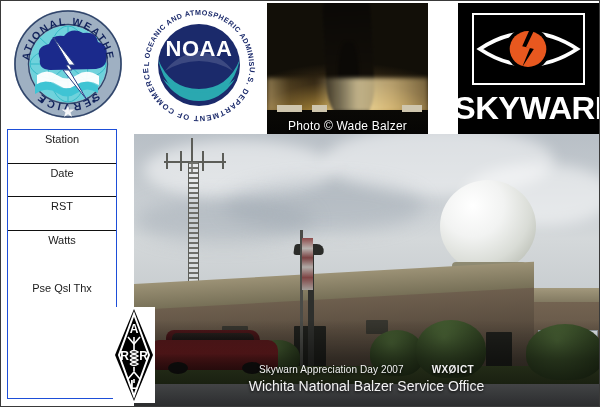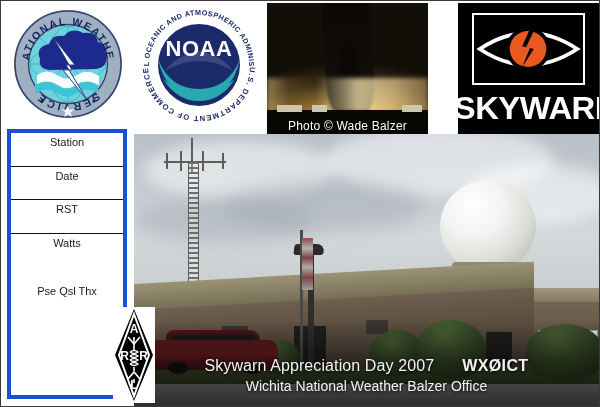--- a/index.html
+++ b/index.html
@@ -87,22 +87,22 @@
     position:absolute;left:0;right:0;top:88px;
     text-align:center;color:#fff;
     font-family:"Liberation Sans Narrow","Liberation Sans",sans-serif;
     font-size:31px;font-weight:bold;
     letter-spacing:-0.5px;
     transform:scaleX(1.06);
   }
 
   
   .logtable{
-    position:absolute;left:6px;top:128px;width:120px;height:270px;
-    border:4px solid #1d4ed8;box-sizing:border-box;background:#fff;
+    position:absolute;left:6px;top:128px;width:110px;height:270px;
+    border:1px solid #1d4ed8;box-sizing:border-box;background:#fff;
   }
   .logrow{
     position:relative;
     box-sizing:border-box;
     border-bottom:1px solid #111;
     height:33.5px;
   }
   .logrow:last-child{border-bottom:none;height:68px;}
   .logrow .lbl{
     position:absolute;left:0;right:0;top:3px;
@@ -256,21 +256,21 @@
     position:absolute;left:0;right:0;bottom:0;height:86px;
     background:linear-gradient(rgba(0,0,0,0) 0%,rgba(0,0,0,.42) 45%,rgba(0,0,0,.62) 100%);
     pointer-events:none;
   }
   .caption{
     position:absolute;left:0;right:0;bottom:12px;
     text-align:center;color:#f2f2f2;
     font-family:"Liberation Sans",sans-serif;
     text-shadow:0 1px 3px rgba(0,0,0,.95);
   }
-  .cap-line1{font-size:16px;letter-spacing:.1px;}
+  .cap-line1{font-size:10px;letter-spacing:.1px;}
   .cap-line1 .call{margin-left:28px;font-weight:bold;letter-spacing:.4px;}
   .cap-line2{font-size:14px;margin-top:3px;}
 
   
   .arrl{
     position:absolute;left:112px;top:306px;width:42px;height:96px;
   }
   .arrl svg{display:block;width:42px;height:96px;}
 </style>
 </head>
@@ -439,21 +439,21 @@
     </div>
 
     <div class="curb"></div>
     <div class="road"></div>
     <div class="shade"></div>
 
     <div class="caption">
       <div class="cap-line1">
         <span>Skywarn Appreciation Day 2007</span><span class="call">WXØICT</span>
       </div>
-      <div class="cap-line2">Wichita National Weather Balzer Office</div>
+      <div class="cap-line2">Wichita National Balzer Service Office</div>
     </div>
   </div>
 
   <div class="arrl">
     <svg viewBox="0 0 42 96" aria-hidden="true">
       <rect x="0" y="0" width="42" height="96" fill="#ffffff"></rect>
       <polygon points="21,2 40,48 21,94 2,48" fill="#000000"></polygon>
       <polygon points="21,7 36,48 21,89 6,48" fill="none" stroke="#ffffff" stroke-width="2"></polygon>
       <text x="21" y="26" text-anchor="middle" font-family="Liberation Sans, sans-serif" font-size="12" font-weight="bold" fill="#ffffff">A</text>
       <text x="11.5" y="53" text-anchor="middle" font-family="Liberation Sans, sans-serif" font-size="12" font-weight="bold" fill="#ffffff">R</text>

